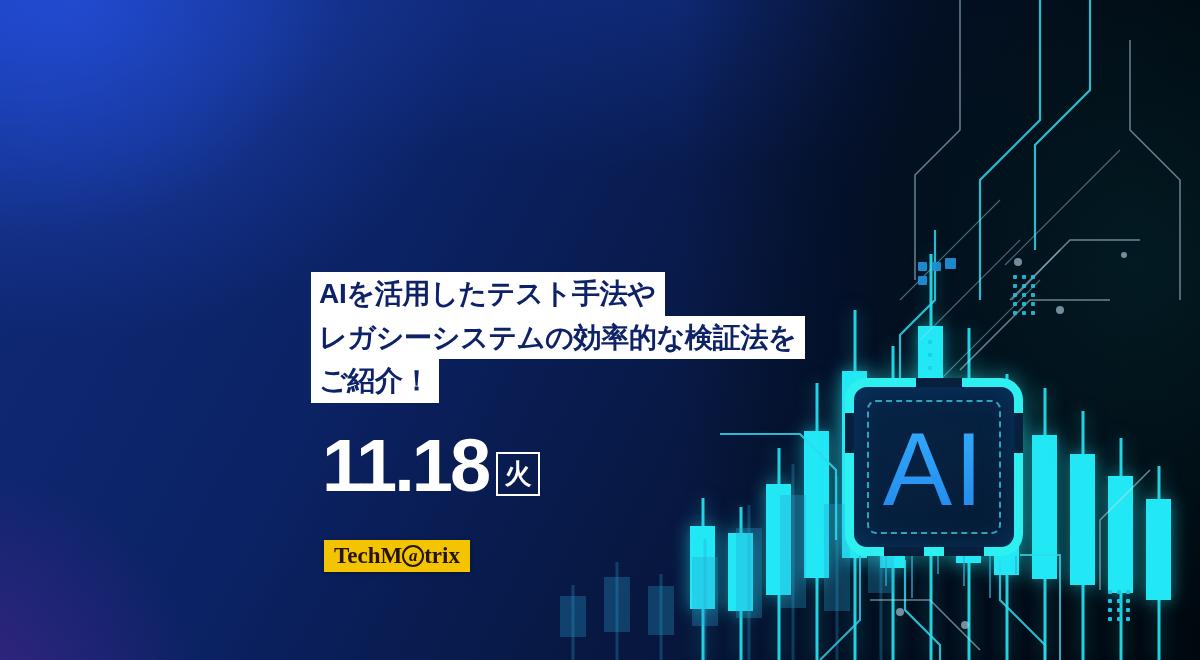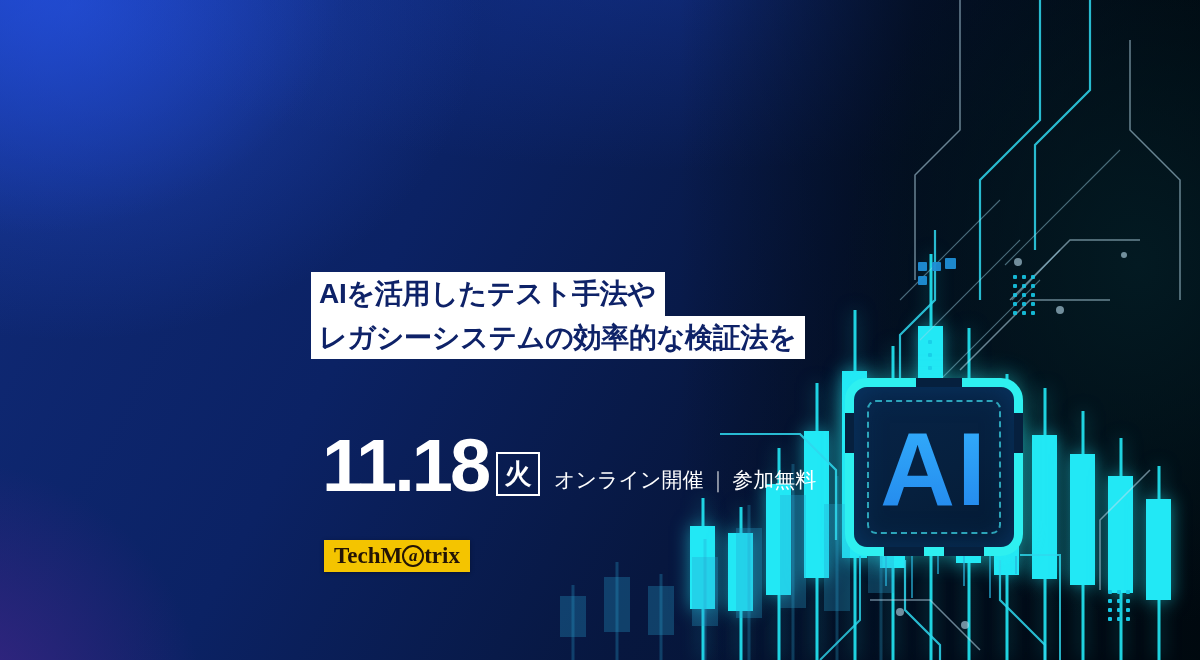--- a/index.html
+++ b/index.html
@@ -70,21 +70,21 @@
     position:absolute;background:#06203e;height:9px;width:40px;bottom:-9px;
   }
   #ai-chip .notch-b1{left:30px;} #ai-chip .notch-b2{right:30px;}
   #ai-chip .notch-t1{position:absolute;background:#06203e;height:9px;width:46px;top:-9px;left:62px;}
   #ai-chip .inner{
     position:absolute;inset:13px;border:2px dashed rgba(58,208,226,.75);border-radius:9px;
   }
   #ai-chip .ai-text{
     position:absolute;inset:0;display:flex;align-items:center;justify-content:center;
     font-family:"Liberation Sans","DejaVu Sans",sans-serif;
-    font-weight:700;font-size:104px;letter-spacing:2px;line-height:1;
+    font-weight:400;font-size:104px;letter-spacing:2px;line-height:1;
     color:#1b8ef5;
     background:linear-gradient(#36b6ff,#1f7de8);
     -webkit-background-clip:text;background-clip:text;
     -webkit-text-fill-color:transparent;
     text-shadow:none;
     padding-bottom:6px;
     margin-top:9px;
   }
   #ai-chip .legs{position:absolute;left:0;right:0;bottom:-46px;height:46px;}
   #ai-chip .legs i{position:absolute;top:0;width:2px;height:40px;background:rgba(40,180,220,.65);}
@@ -109,21 +109,21 @@
     background:#ffffff;
     color:#0e2268;
     font-weight:700;
     font-size:28px;
     line-height:1.34;
     padding:3px 9px 3px 8px;
     white-space:nowrap;
     letter-spacing:-0.3px;
   }
 
-  #datetime{position:absolute;left:322px;top:432px;display:flex;align-items:flex-end;gap:14px;}
+  #datetime{position:absolute;left:322px;top:432px;display:flex;align-items:flex-end;gap:26px;}
   #date-main{display:flex;align-items:flex-end;}
   #date-num{
     color:#fff;font-weight:700;font-size:74px;line-height:.92;letter-spacing:-3px;
   }
   #date-dow{
     margin-left:8px;margin-bottom:4px;
     width:44px;height:44px;
     border:2px solid #ffffff;
     color:#ffffff;
     font-size:27px;font-weight:700;
@@ -361,31 +361,29 @@
   </div>
 
   <div id="content">
 
     <h1 id="title">
     </h1>
 
     <div id="subtitle">
       <div class="s-line">AIを活用したテスト手法や</div>
       <div class="s-line">レガシーシステムの効率的な検証法を</div>
+      <div class="s-line">ご紹介！</div>
     </div>
 
     <div id="datetime">
       <div id="date-main">
         <span id="date-num">11.18</span>
         <span id="date-dow">火</span>
       </div>
       <div id="time-block">
-        <div id="time-meta">
-          <span>オンライン開催</span><span class="sep">｜</span><span>参加無料</span>
-        </div>
       </div>
     </div>
 
     <div id="logo">
       <span>TechM</span>
       <span class="a-wrap">
         <span class="ring"></span>
         <span class="a-let">a</span>
       </span>
       <span>trix</span>

